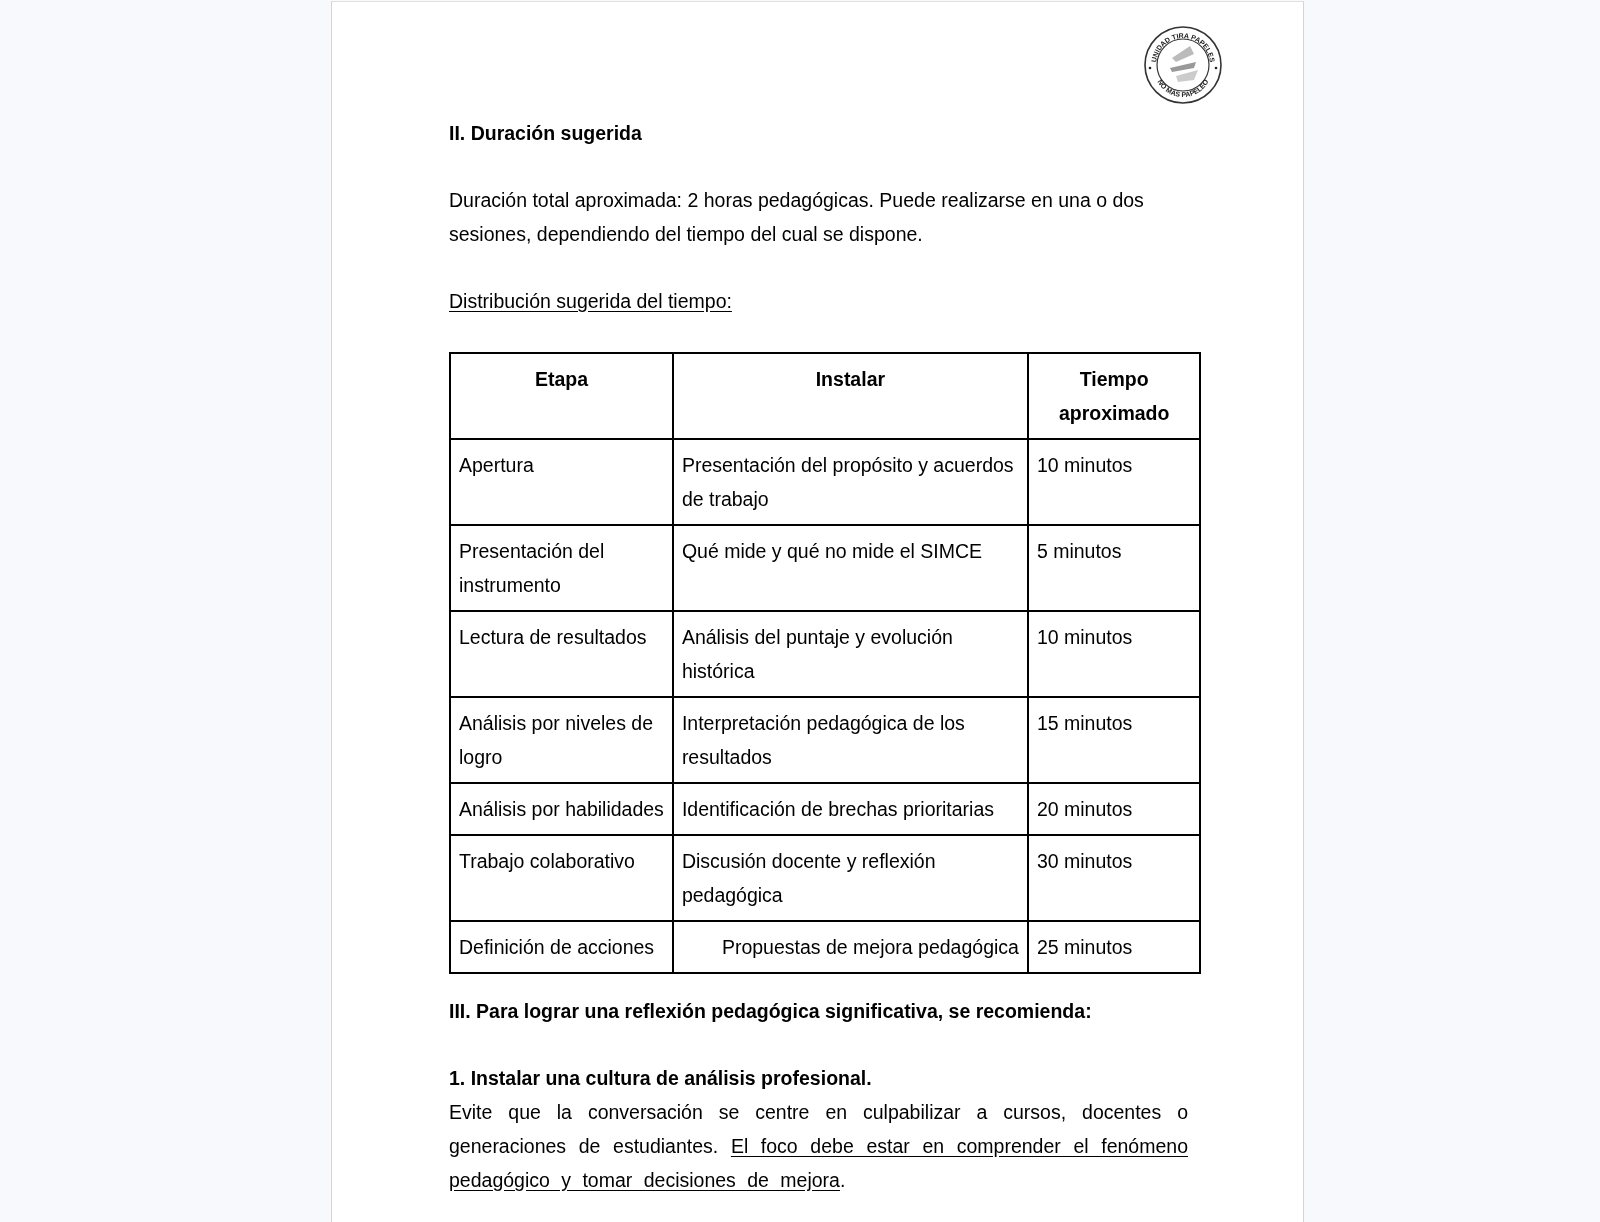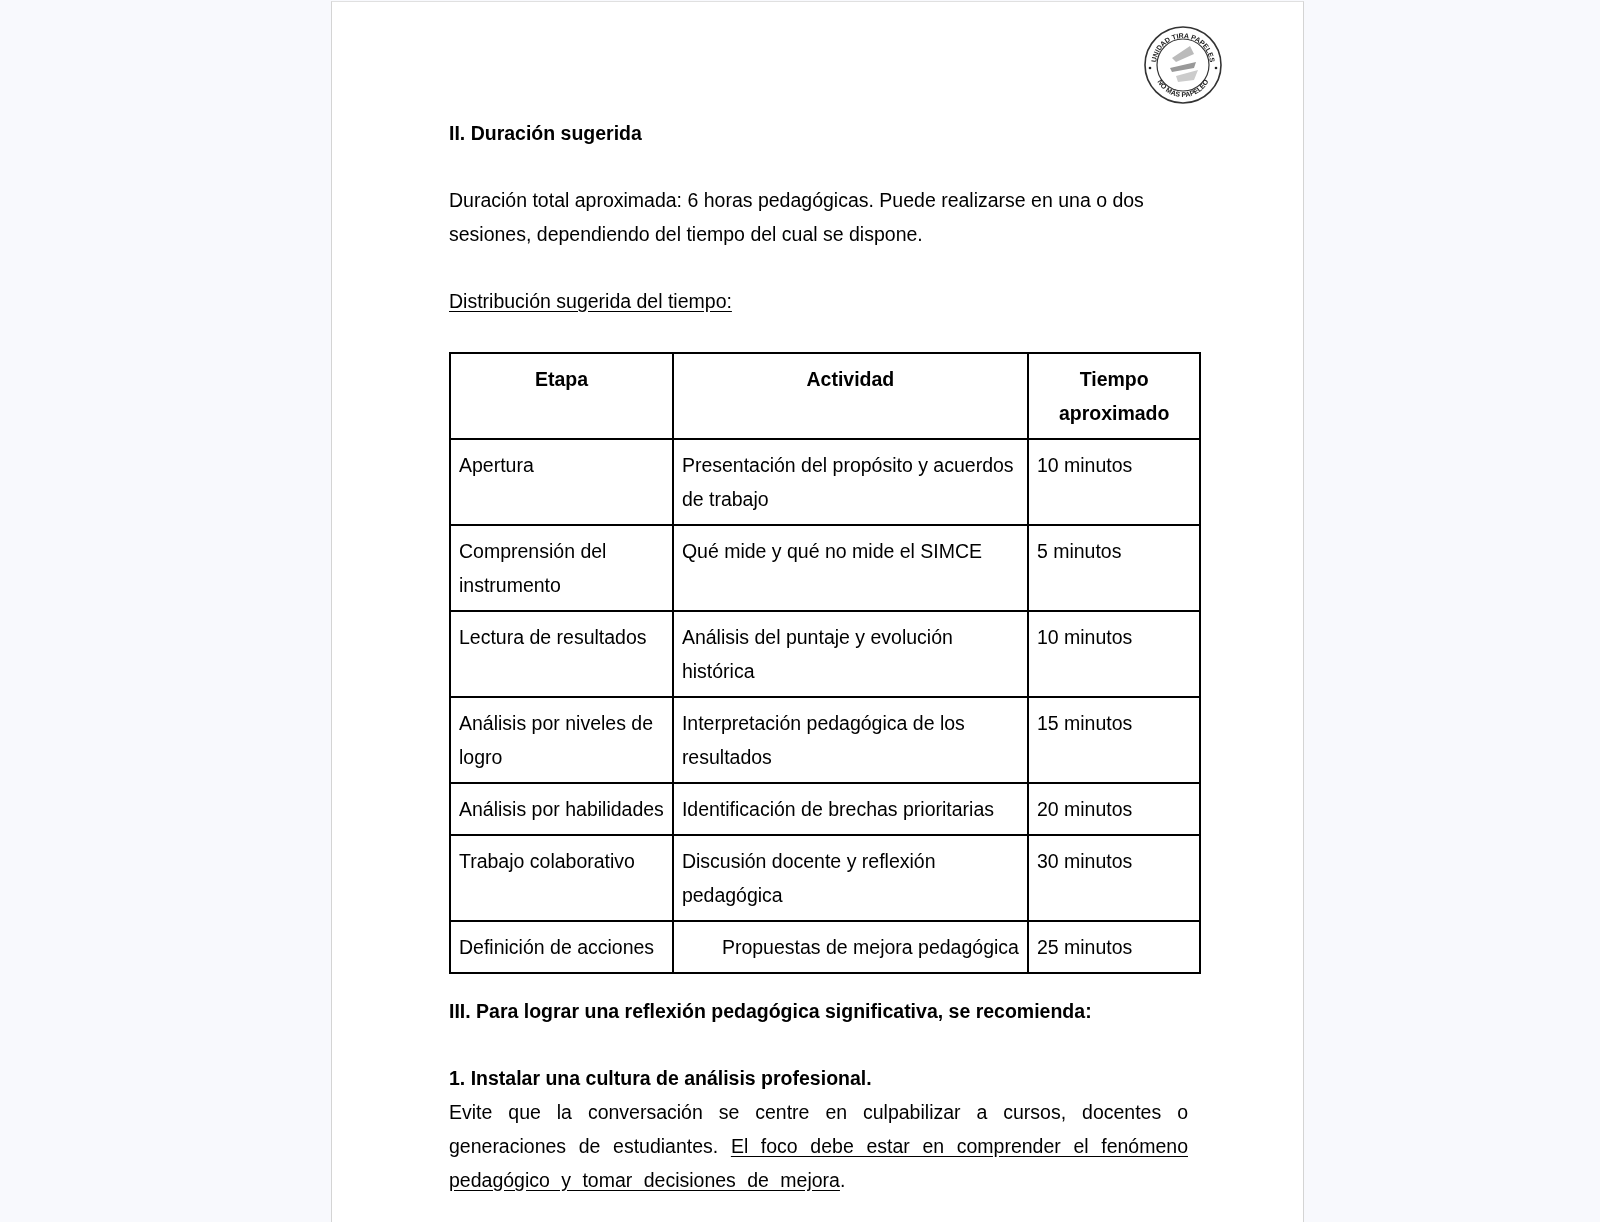--- a/index.html
+++ b/index.html
@@ -101,45 +101,45 @@
     <circle cx="74" cy="44" r="1.3" fill="#222"></circle>
     <path d="M30 34 L48 22 L52 30 L34 38 Z" fill="#bbb"></path>
     <path d="M28 44 L54 38 L52 44 L30 48 Z" fill="#999"></path>
     <path d="M34 52 L56 46 L52 56 L36 58 Z" fill="#ccc"></path>
   </svg>
 </div>
 
 <div class="content">
   <p class="h2">II. Duración sugerida</p>
   <div class="gap"></div>
-  <p style="width:700px;">Duración total aproximada: 6 horas pedagógicas. Puede realizarse en una o dos sesiones, dependiendo del tiempo del cual se dispone.</p>
+  <p style="width:700px;">Duración total aproximada: 2 horas pedagógicas. Puede realizarse en una o dos sesiones, dependiendo del tiempo del cual se dispone.</p>
   <div class="gap"></div>
   <p class="u">Distribución sugerida del tiempo:</p>
 
   <table>
     <colgroup>
         <col class="c1">
         <col class="c2">
         <col class="c3">
       </colgroup>
     <thead>
       <tr>
         <th>Etapa</th>
-        <th>Actividad</th>
+        <th>Instalar</th>
         <th style="padding-left:30px;padding-right:30px;">Tiempo aproximado</th>
       </tr>
     </thead>
     <tbody>
       <tr>
         <td class="tall">Apertura</td>
         <td>Presentación del propósito y acuerdos de trabajo</td>
         <td>10 minutos</td>
       </tr>
       <tr>
-        <td class="tall" style="padding-right:60px;">Comprensión del instrumento</td>
+        <td class="tall" style="padding-right:60px;">Presentación del instrumento</td>
         <td>Qué mide y qué no mide el SIMCE</td>
         <td>5 minutos</td>
       </tr>
       <tr>
         <td class="tall">Lectura de resultados</td>
         <td style="padding-right:40px;">Análisis del puntaje y evolución histórica</td>
         <td>10 minutos</td>
       </tr>
       <tr>
         <td class="tall">Análisis por niveles de logro</td>

